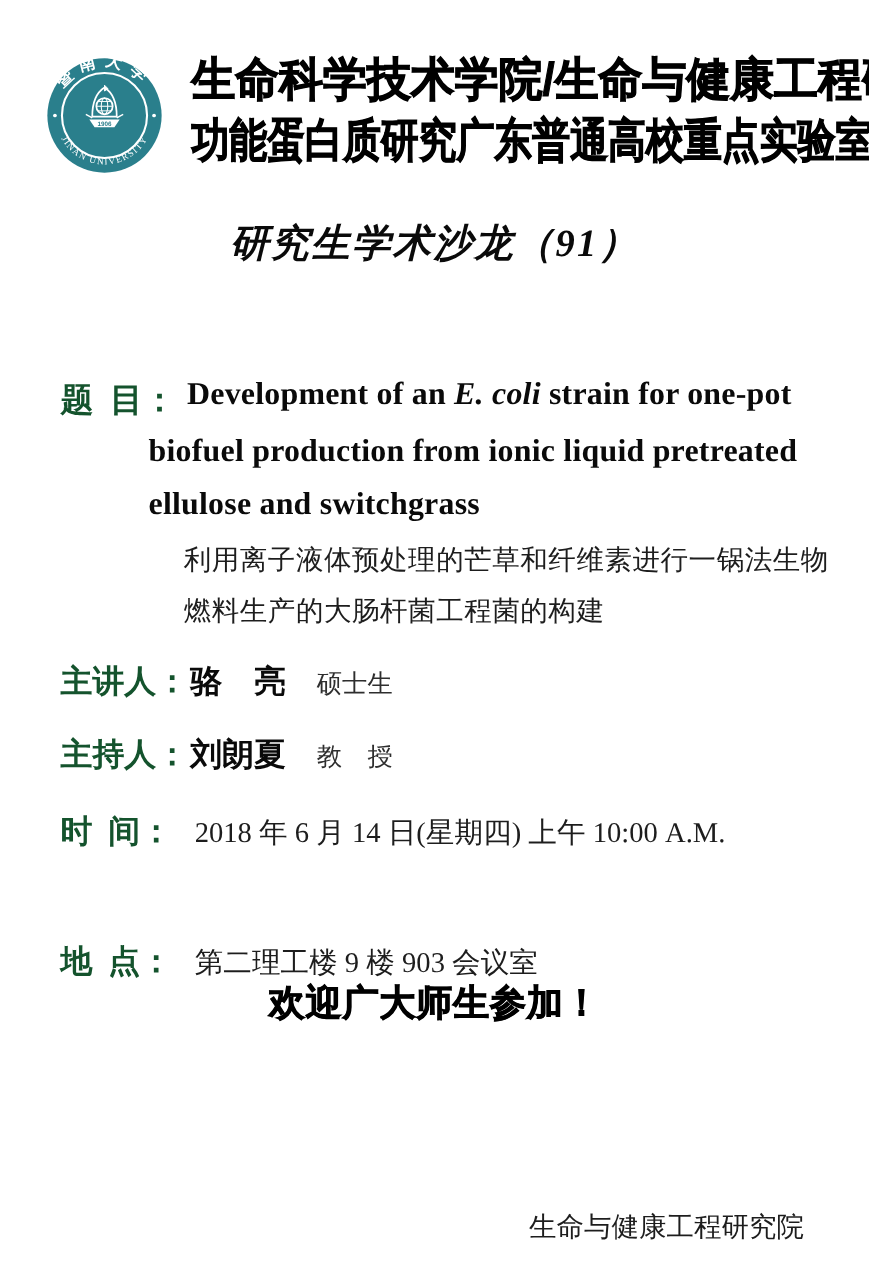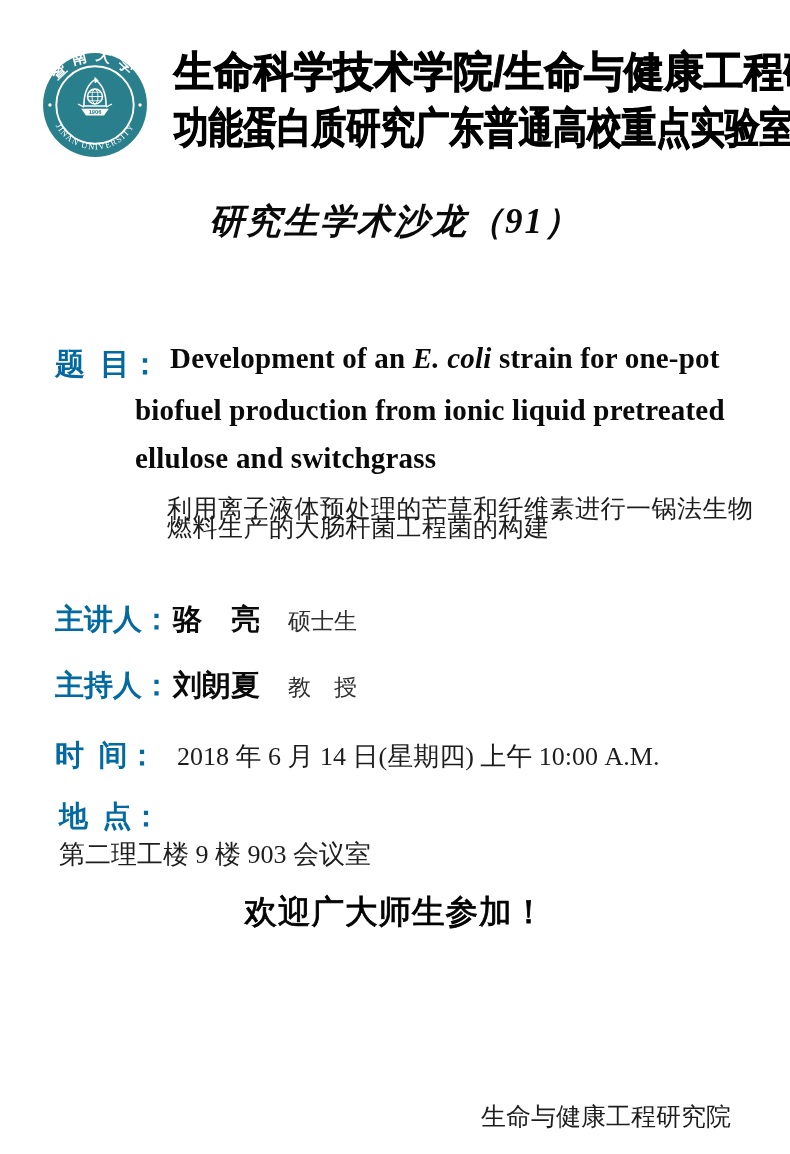--- a/index.html
+++ b/index.html
@@ -27,50 +27,50 @@
   .h-line1 { transform:scaleX(0.95); }
   .h-line2 { transform:scaleX(0.82); }
   
   .title {
     position:absolute; left:0; top:198px; width:100%;
     text-align:center; font-size:35px; font-weight:bold;
     letter-spacing:2px; color:#0a0a0a;font-style:italic;
   }
   
   .lbl {
-    font-size:29px; font-weight:bold; color:#0369a1;
+    font-size:29px; font-weight:bold; color:#14532d;
     white-space:pre-wrap;
   }
   .topic-label { position:absolute; left:55px; top:344px; font-size:30px; }
   .eng {
     position:absolute; font-size:29px; font-weight:bold; color:#0a0a0a;
     white-space:pre; letter-spacing:0.2px;
   }
   .eng1 { left:170px; top:342px; }
   .eng2 { left:135px; top:394px; }
   .eng3 { left:135px; top:442px; }
   .zh {
     position:absolute; font-size:25px; color:#1d1d1d;
     white-space:nowrap; letter-spacing:0.5px;
   }
   .zh1 { left:167px; top:492px; }
-  .zh2 { left:167px; top:511px; }
+  .zh2 { left:167px; top:539px; }
   .row { position:absolute; left:55px; display:flex; align-items:baseline; }
   .row-speaker { top:600px; }
   .row-host    { top:666px; }
   .row-time    { top:736px; }
-  .row-venue   { top:797px;flex-direction:column; }
+  .row-venue   { top:855px; }
   .row .lbl { width:118px; }
   .person-name { font-size:29px; font-weight:bold; color:#0a0a0a; white-space:pre-wrap; }
   .person-degree { font-size:23px; color:#2e2e2e; margin-left:28px; white-space:pre-wrap; }
   .field-value { font-size:26px; color:#1d1d1d; margin-left:4px; white-space:pre-wrap; }
   
   .welcome {
     position:absolute; left:0; top:890px; width:100%;
-    text-align:center; font-size:33px; font-weight:400; color:#000;
+    text-align:center; font-size:33px; font-weight:700; color:#000;
     font-family:"Liberation Sans","DejaVu Sans",sans-serif;
     -webkit-text-stroke:0.8px #000; letter-spacing:0.5px;
   }
   
   .footer {
     position:absolute; left:450px; top:992px; width:312px;
     text-align:center; font-size:25px; line-height:50px; color:#1d1d1d;
     white-space:pre-wrap;
   }
   .footer div { white-space:nowrap; }

